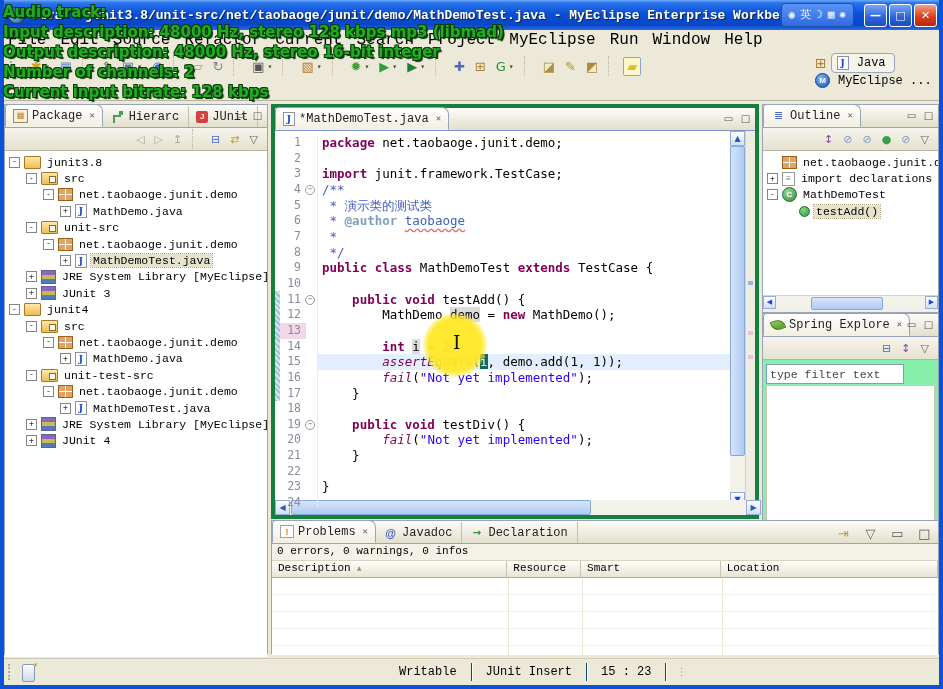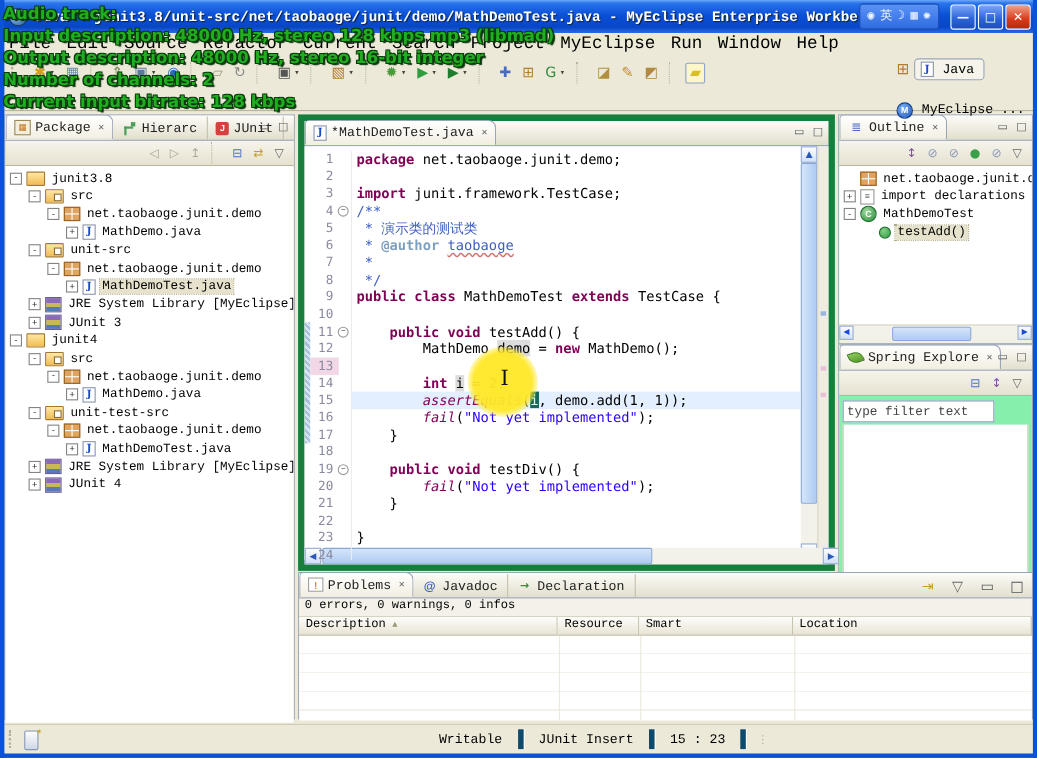--- a/index.html
+++ b/index.html
@@ -30,21 +30,21 @@
   #toolbar-row{position:absolute;left:26px;top:5px;display:flex;align-items:center;height:24px}
   .tb-btn{display:flex;align-items:center;padding:2px 3px;border:1px solid transparent;border-radius:2px;margin:0 1px}
   .tb-btn.pressed{border:1px solid #8aa4cc;background:#fdf6c8}
   .tb-g{font:13px "DejaVu Sans",sans-serif;line-height:1}
   .tb-dd{font-size:8px;color:#444;margin-left:3px}
   .tb-sep{width:9px;height:20px;border-left:1px dotted #b8b49e;margin:0 4px 0 5px}
   .grip{position:absolute;left:10px;top:8px;width:4px;height:18px;border-left:2px dotted #b0ac96}
   #persp{position:absolute;right:8px;top:4px;width:120px}
   #persp-row1{display:flex;align-items:center;gap:4px}
   #java-tab{display:flex;align-items:center;gap:4px;border:1px solid #9aa6ba;border-radius:4px;background:#f6f4ea;padding:2px 8px 2px 5px;font-size:12px}
-  #persp-row2{display:flex;align-items:flex-start;gap:4px;margin-top:20px;font-size:12px;white-space:nowrap}
+  #persp-row2{display:flex;align-items:center;gap:4px;margin-top:0;font-size:12px;white-space:nowrap}
   .tico{position:relative;display:inline-flex;align-items:center;justify-content:center;
     width:15px;height:13px;margin-right:4px;flex:none;font-family:"Liberation Sans",sans-serif}
   
   .tico-project,.tico-srcfolder{background:linear-gradient(#ffe8a4,#f0bc54);border:1px solid #a8782a;border-radius:1px;height:11px}
   .tico-srcfolder::after{content:"";position:absolute;right:1px;bottom:1px;width:5px;height:5px;background:#fff;border:1px solid #8a6a2a}
   .tico-package{background:#dfa362;border:1px solid #96621e;width:13px;height:11px;
     background-image:linear-gradient(#fff,#fff),linear-gradient(#fff,#fff);
     background-size:1px 100%,100% 1px;background-position:center,center;background-repeat:no-repeat}
   .tico-javafile{background:#fff;border:1px solid #8a94ac;width:10px;height:12px}
   .tico-javafile::after{content:"J";font:bold 9px "DejaVu Serif",serif;color:#1a48c8}
@@ -87,21 +87,21 @@
   .vtools .tb-g{font-size:11px}
   .vcontent{background:#fff;overflow:hidden;position:relative}
   
   .trow{display:flex;align-items:center;height:16.4px;white-space:nowrap;font-size:11.5px}
   .trow.tsel .tlabel{background:#e6e2cc;outline:1px dotted #b0a880}
   .texp{width:9px;height:9px;border:1px solid #848484;background:#fff;margin-right:4px;flex:none;
     display:flex;align-items:center;justify-content:center;font:8px/1 "DejaVu Sans Mono",monospace;color:#333}
   .texp.hid{visibility:hidden}
   .tlabel{padding:0 2px}
   
-  #editor{left:271px;top:3px;width:488px;height:415px;border:6px solid #15803d}
+  #editor{left:271px;top:3px;width:488px;height:415px;border:4px solid #15803d}
   #editor .vtabs{border-bottom:1px solid #7a96c8}
   #code-outer{display:flex;height:376px;background:#fff}
   #code-area{position:relative;width:463px;overflow:hidden;background:#fff}
   #code-lines{position:relative;padding-top:4px;z-index:2}
   .crow{display:flex;height:15.66px;line-height:15.66px;font:12.5px "DejaVu Sans Mono",monospace}
   .cnum{width:26px;text-align:right;padding-right:3px;color:#8a8aa0;flex:none;font-size:11.5px}
   .cfold{width:13px;flex:none;border-right:1px solid #ececec;position:relative}
   .fm{position:absolute;left:1px;top:3px;width:8px;height:8px;border:1px solid #9a9a9a;border-radius:50%;
      background:#fff;display:flex;align-items:center;justify-content:center;font:7px/1 "DejaVu Sans Mono",monospace;color:#555}
   .ctext{flex:1;white-space:pre;padding-left:4px}
@@ -161,21 +161,21 @@
   #pbody{position:relative;height:77px;background:#fff;
     background-image:repeating-linear-gradient(180deg,transparent 0 16px,#f2f1ea 16px 17px)}
   .pv{position:absolute;top:0;bottom:0;width:1px;background:#ece8da}
   
   #statusbar{position:absolute;left:0;top:658px;width:943px;height:27px;background:#ece9d8;border-top:1px solid #cfcbb6;z-index:20}
   #status-grip{position:absolute;left:8px;top:5px;width:4px;height:16px;border-left:2px dotted #b0ac96}
   #fastview{position:absolute;left:22px;top:5px;width:11px;height:16px;background:linear-gradient(#fdfdfd,#cfd8e8);
     border:1px solid #8898b8;border-radius:2px}
   #fastview::after{content:"✶";position:absolute;right:-4px;top:-5px;font-size:8px;color:#d0a000}
   #status-cells{position:absolute;left:385px;top:3px;display:flex;align-items:center;height:20px;font-size:12px}
-  .scell{padding:0 14px;border-right:5px solid #0c4a6e;box-shadow:1px 0 0 #fff;height:18px;display:flex;align-items:center;white-space:nowrap}
+  .scell{padding:0 14px;border-right:1px solid #0c4a6e;box-shadow:1px 0 0 #fff;height:18px;display:flex;align-items:center;white-space:nowrap}
   .sdots{margin-left:10px;color:#b0ac96;font-size:10px;letter-spacing:1px}
   
   .ov{position:absolute;left:3px;z-index:60;white-space:nowrap;
     font:bold 15px "DejaVu Sans",sans-serif;color:#1fae1f;
     text-shadow:-1px -1px 0 #0a3a0a,1px -1px 0 #0a3a0a,-1px 1px 0 #0a3a0a,1px 1px 0 #0a3a0a,2px 2px 1px #06300a}
 </style>
 </head>
 <body>
 
 <div id="osd">

